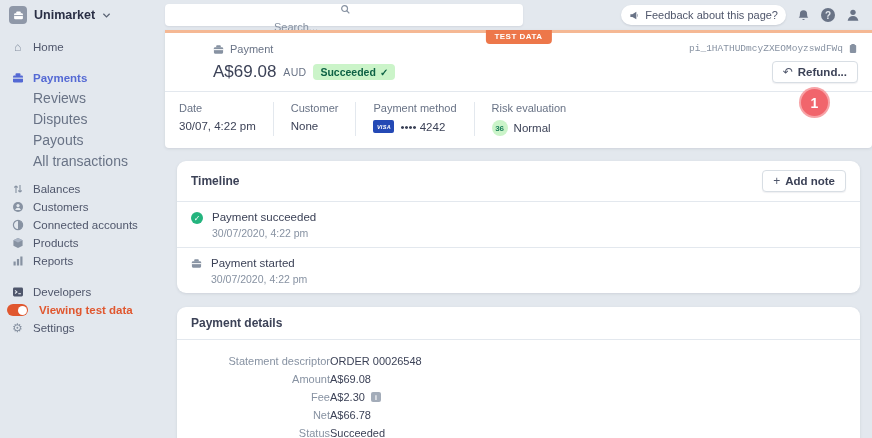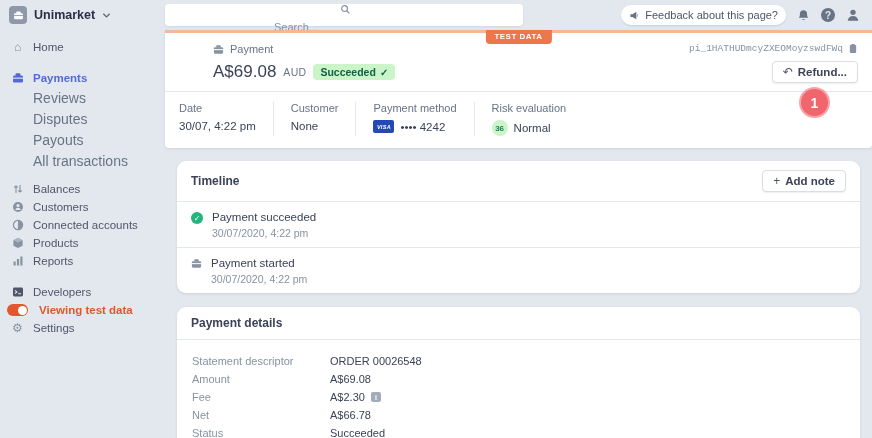--- a/index.html
+++ b/index.html
@@ -101,21 +101,21 @@
   .card-header { display:flex; align-items:center; justify-content:space-between; padding:9px 14px; border-bottom:1px solid #e3e8ee; }
   .card-title { font-size:12px; font-weight:bold; color:#3c4257; }
   .tl-event { display:flex; gap:9px; padding:9px 14px 8px; border-bottom:1px solid #e3e8ee; }
   .tl-event:last-child { border-bottom:none; }
   .tl-icon { flex:none; margin-top:1px; }
   .check-circle { width:12px; height:12px; border-radius:50%; background:#24b47e; color:#fff; font-size:8px; display:flex; align-items:center; justify-content:center; }
   .check-circle::before { content:"✓"; }
   .tl-title { font-size:11.5px; color:#3c4257; }
   .tl-time { font-size:10.5px; color:#8792a2; margin-top:4px; }
   .detail-rows { padding:12px 14px 14px 15px; }
-  .detail-row { display:flex; align-items:center; height:18px; }
+  .detail-row { display:flex; align-items:center; height:18px;text-align:right; }
   .detail-label { width:138px; flex:none; font-size:11px; color:#8792a2; }
   .detail-value { font-size:11px; color:#3c4257; display:flex; align-items:center; gap:6px; }
   .info-icon {
     width:10px; height:10px; border-radius:2px; background:#a3acb9; color:#fff;
     font-size:7px; font-weight:bold; display:flex; align-items:center; justify-content:center; cursor:pointer;
   }
   .info-icon::before { content:"i"; }
   .annotation-circle {
     position:absolute; left:801px; top:89px; width:27px; height:27px; border-radius:50%;
     background:#f1656c; box-shadow:0 0 0 2px #f7a3a7; color:#fff; font-size:14px; font-weight:bold;

